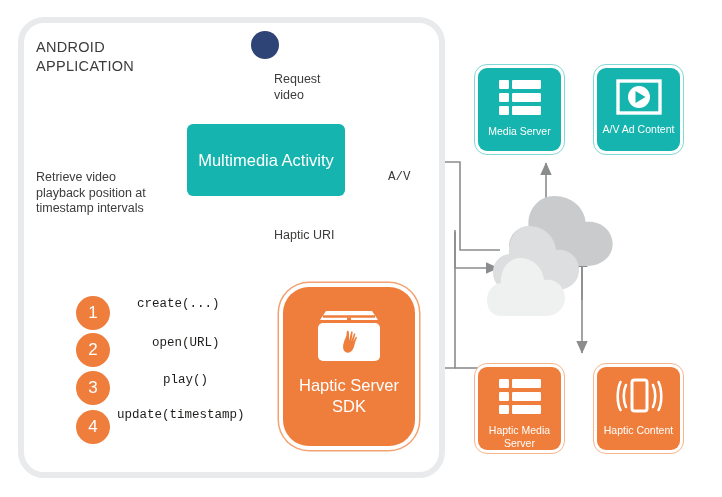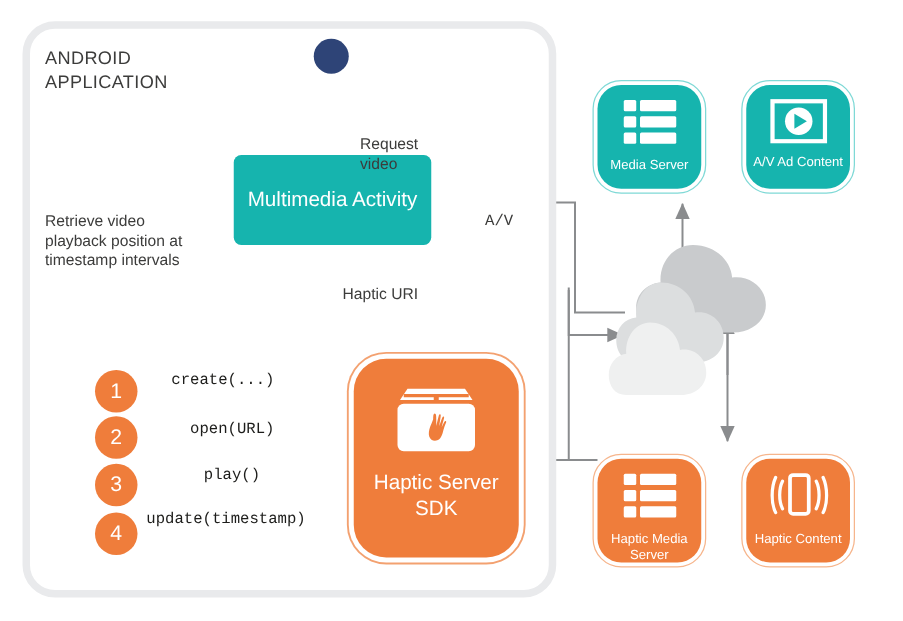--- a/index.html
+++ b/index.html
@@ -21,41 +21,41 @@
             line-height:21px;}
 
   
   .sdk{position:absolute;left:283px;top:287px;width:132px;height:159px;
        background:#ef7d3b;border-radius:26px;box-shadow:0 0 0 4px #fff,0 0 0 5.5px #f3a170;
        display:flex;flex-direction:column;align-items:center;justify-content:flex-start;}
   .sdk .boxicon{margin-top:20px;}
   .sdk .lbl{margin-top:6px;color:#fff;font-size:16.5px;line-height:21px;text-align:center;}
 
   
-  .tile{position:absolute;width:83px;height:83px;border-radius:19px;
+  .tile{position:absolute;width:83px;height:83px;border-radius:9px;
         box-shadow:0 0 0 3.5px #fff,0 0 0 5px rgba(255,255,255,.0);
         display:flex;flex-direction:column;align-items:center;justify-content:flex-start;}
   .tile .ico{margin-top:11px;}
   .tile .cap{color:#fff;font-size:10.5px;line-height:12.5px;text-align:center;margin-top:4px;}
   .tile.teal{background:#16b4ae;outline:1.4px solid #7fd9d6;outline-offset:3.4px;}
   .tile.orange{background:#ef7d3b;outline:1.4px solid #f6b58c;outline-offset:3.4px;}
   .t-media{left:478px;top:68px;}
   .t-av{left:597px;top:68px;}
   .t-hms{left:478px;top:367px;}
   .t-hc{left:597px;top:367px;}
 
   
   .step{position:absolute;width:34px;height:34px;border-radius:50%;background:#ef7d3b;
         color:#fff;font-size:17px;display:flex;align-items:center;justify-content:center;}
   .s1{left:76px;top:296px;} .s2{left:76px;top:333px;}
   .s3{left:76px;top:371px;} .s4{left:76px;top:410px;}
 
   
   .lab{position:absolute;font-size:12.5px;line-height:15.5px;color:#3c3c3b;white-space:pre-line;}
-  .l-request{left:288px;top:72px;margin-top:36px;}
+  .l-request{left:274px;top:72px;}
   .l-retrieve{left:36px;top:170px;}
   .l-haptic-uri{left:274px;top:228px;}
   .l-av{left:388px;top:170px;font-family:Liberation Mono, monospace;}
   .mono{position:absolute;font-family:"Liberation Mono","DejaVu Sans Mono",monospace;
         font-size:12.5px;color:#1d1d1b;white-space:nowrap;}
   .m1{left:137px;top:297px;} .m2{left:152px;top:336px;}
   .m3{left:163px;top:373px;} .m4{left:117px;top:408px;}
 </style>
 </head>
 <body>

